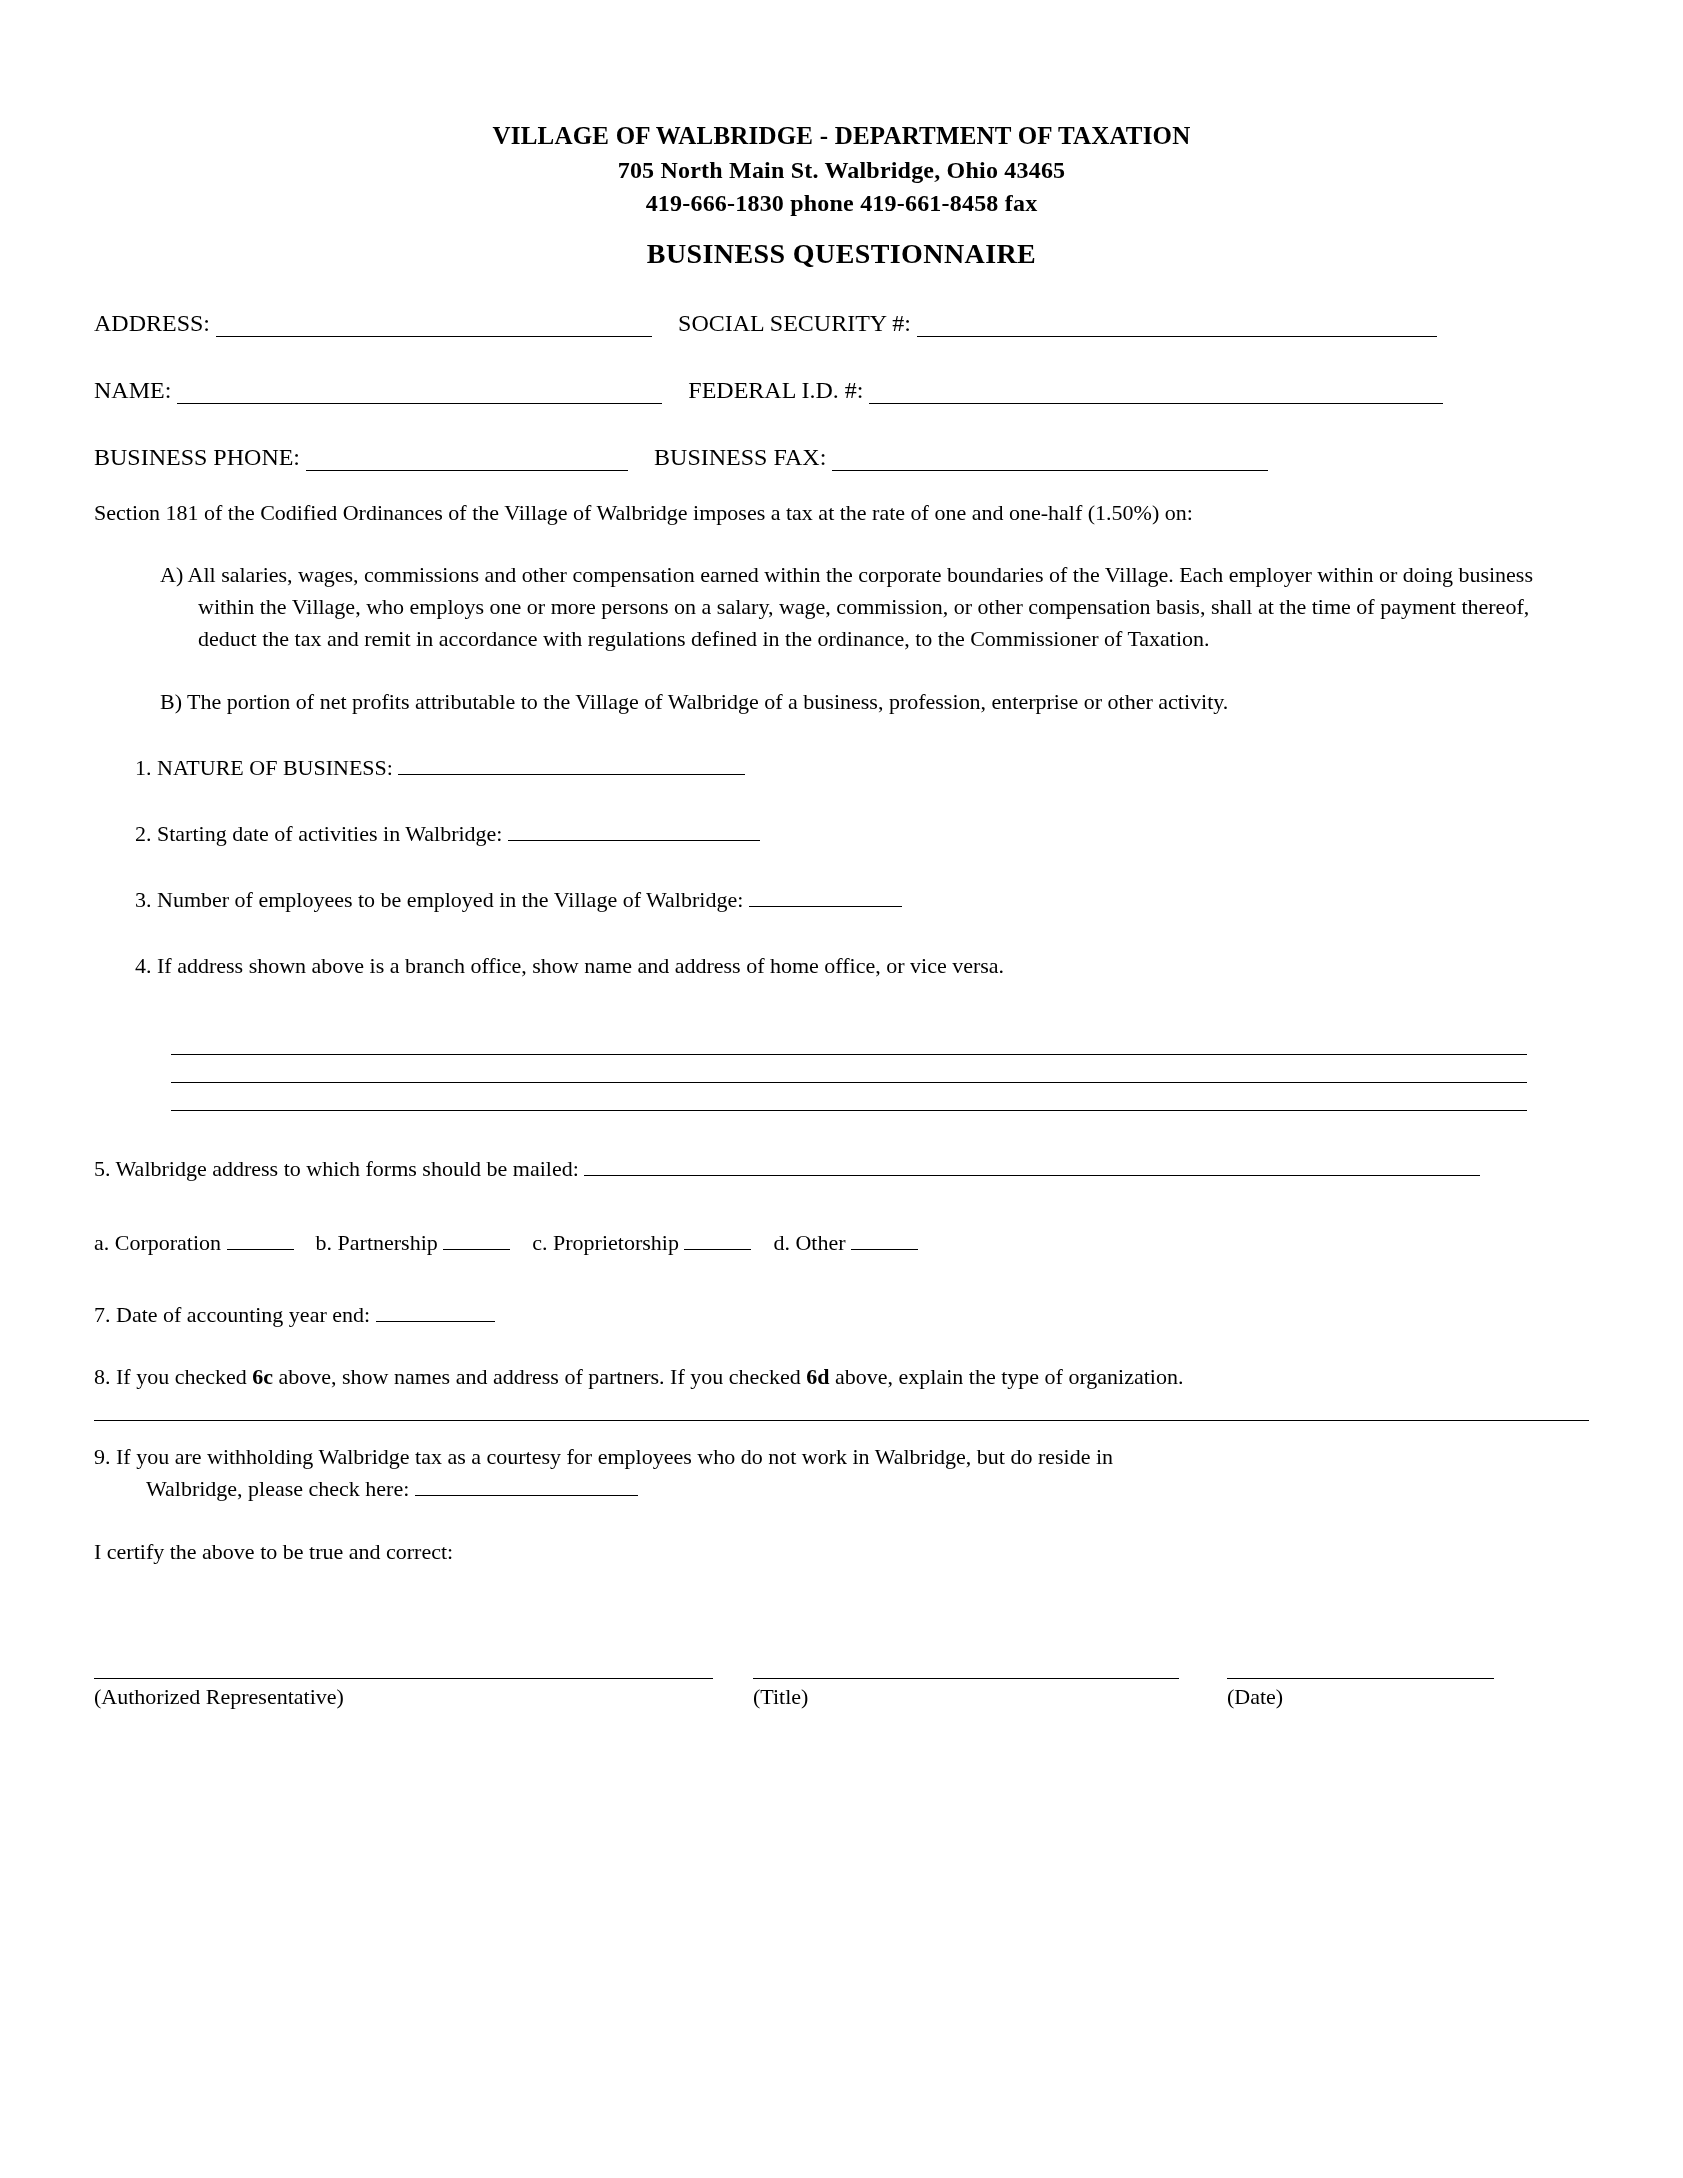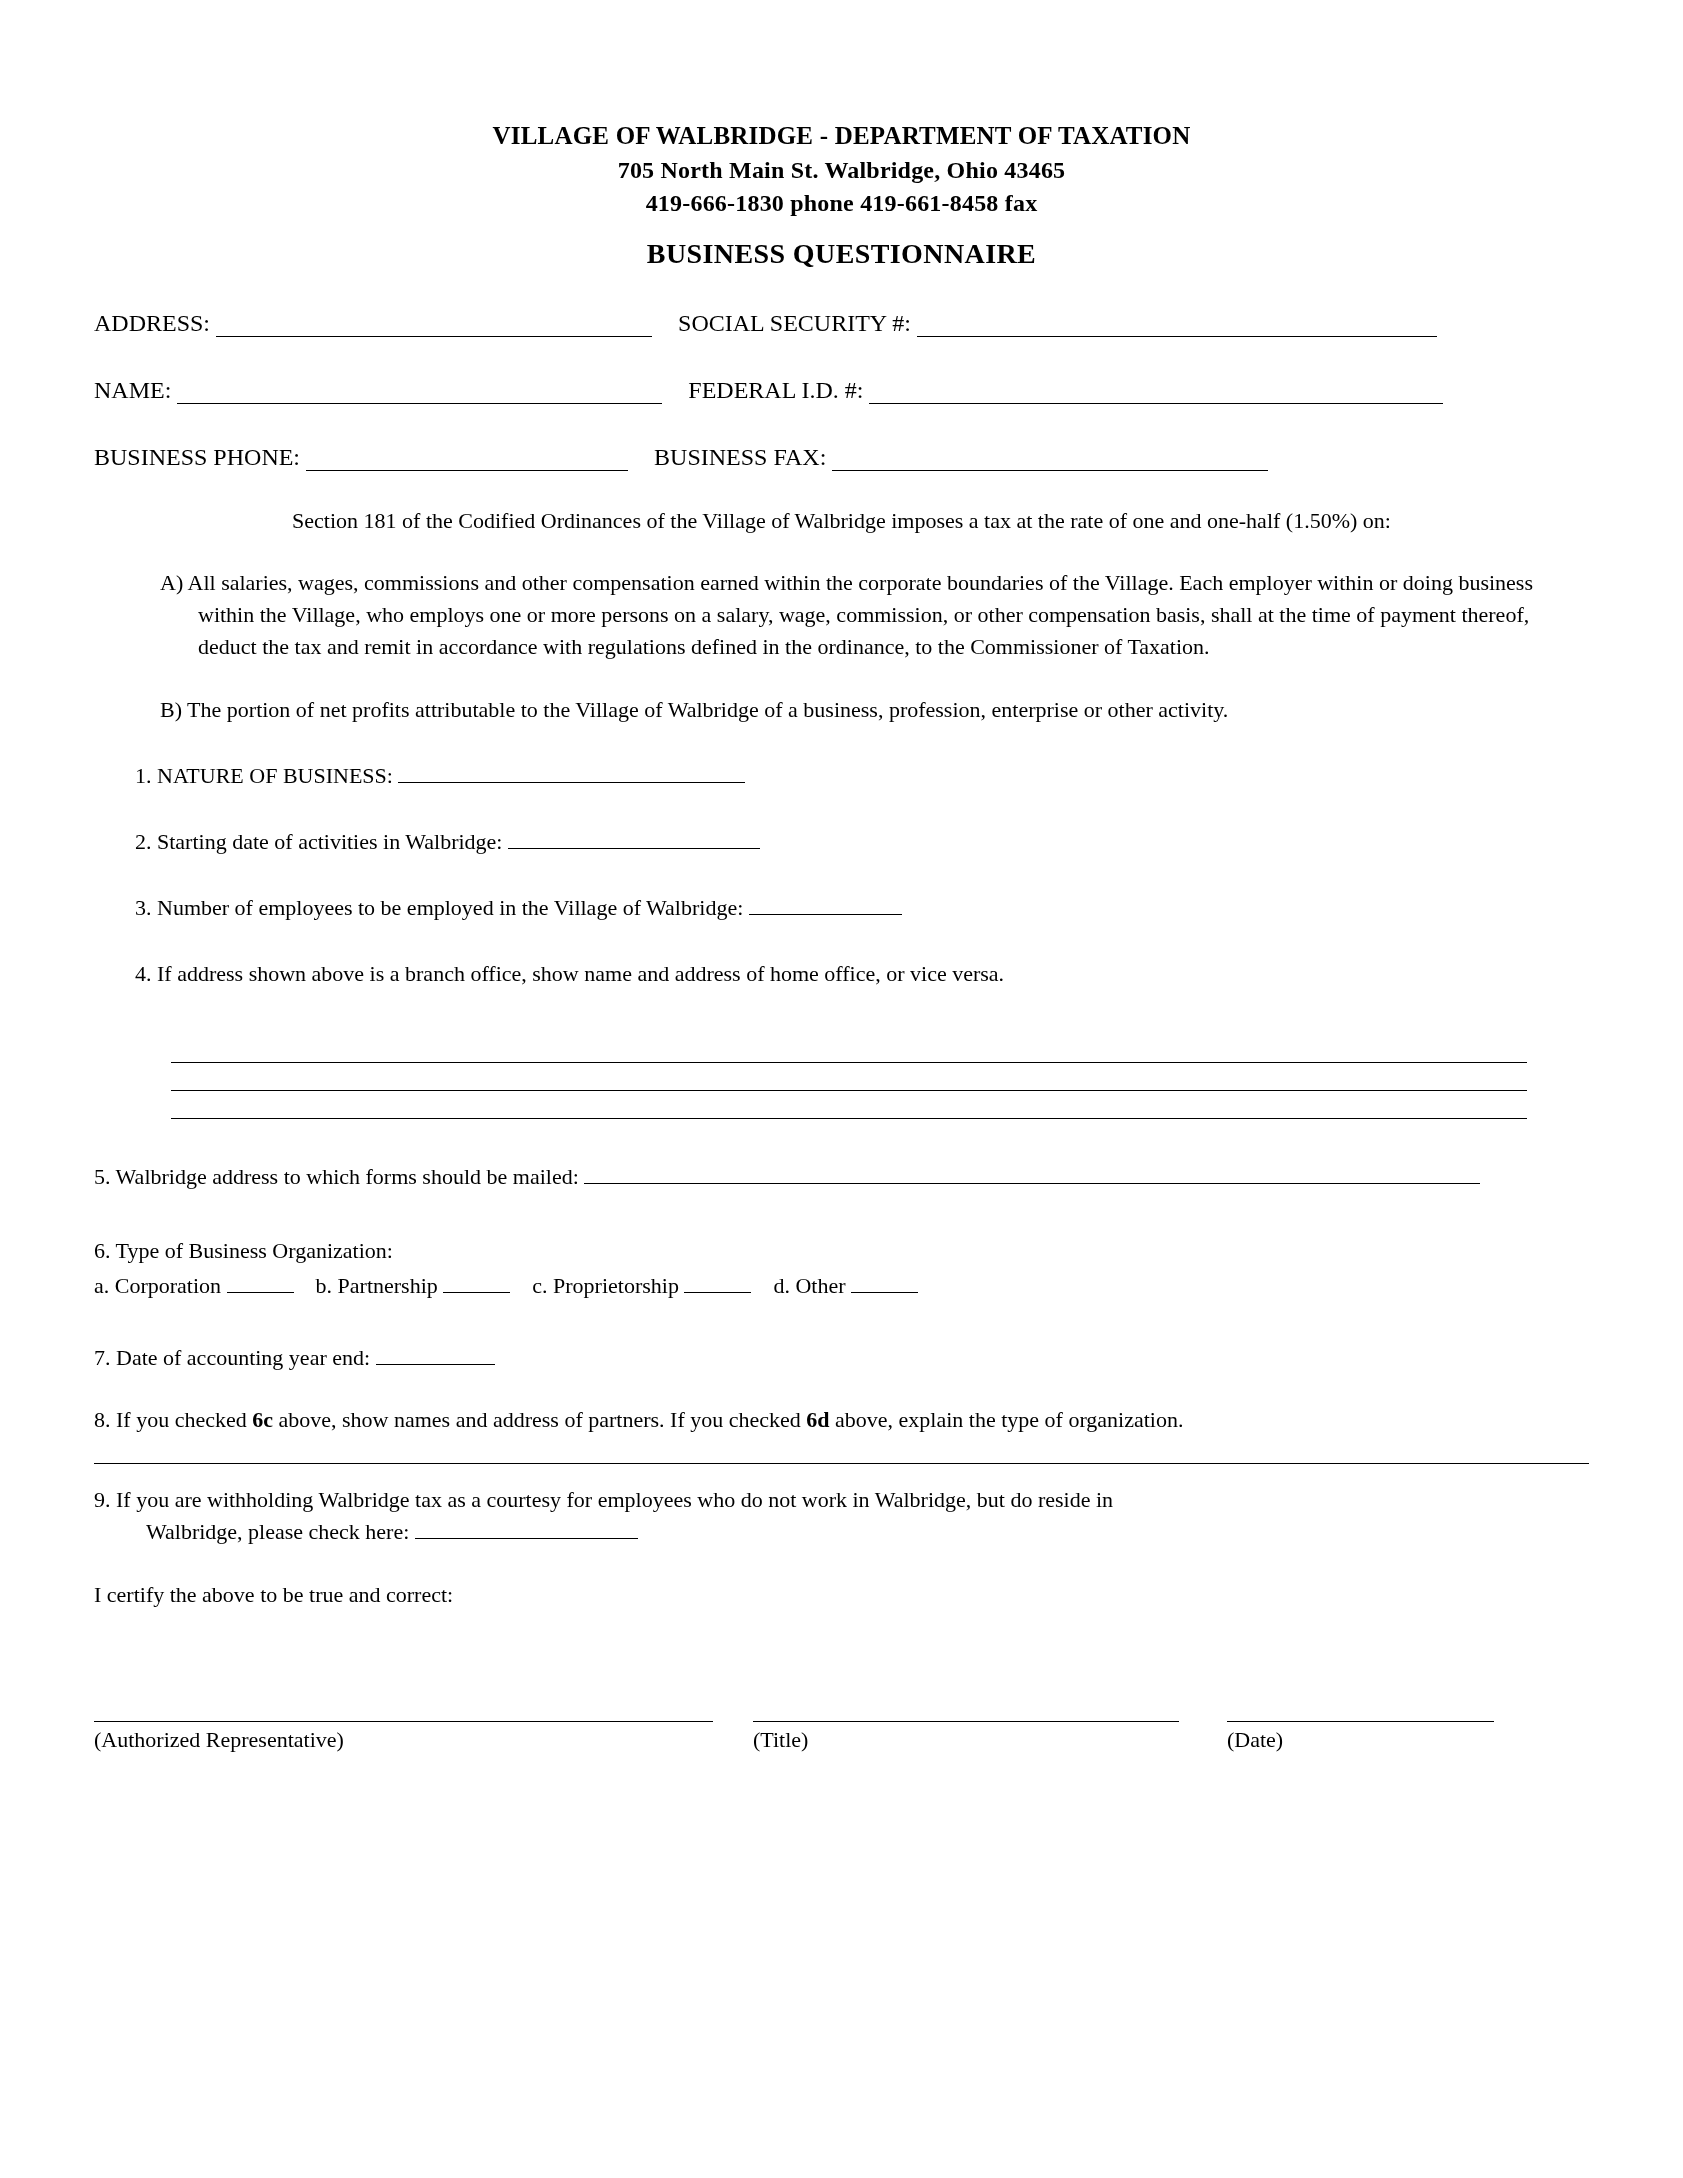--- a/index.html
+++ b/index.html
@@ -47,22 +47,22 @@
   .lbl { padding-right: 6px; }
   .rule {
     display: inline-block;
     border-bottom: 1.5px solid #000;
     height: 20px;
   }
   .spacer-sm { display: inline-block; width: 26px; }
   .para {
     font-size: 22px;
     line-height: 1.45;
-    margin-top: 34px;
-    text-align: center;
+    margin-top: 26px;
+    text-align: left;
   }
   .lettered {
     font-size: 22px;
     line-height: 1.47;
     margin-top: 30px;
     padding-left: 104px;
     text-indent: -38px;
     padding-right: 10px;
   }
   .lettered.b { margin-top: 30px; }
@@ -211,24 +211,20 @@
     <div class="longline"></div>
   </div>
 
   <div class="q5">
     <span>5.</span>
     <span>Walbridge address to which forms should be mailed:</span>
     <span class="rule" style="width:896px"></span>
   </div>
 
   <div class="q6">
-    <div>
-      <span>6.</span>
-      <span>Type of Business Organization:</span>
-    </div>
     <div class="opts">
       <span>a.</span>
       <span>Corporation</span>
       <span class="rule" style="width:67px"></span>
       &nbsp;&nbsp;
       <span>b.</span>
       <span>Partnership</span>
       <span class="rule" style="width:67px"></span>
       &nbsp;&nbsp;
       <span>c.</span>

